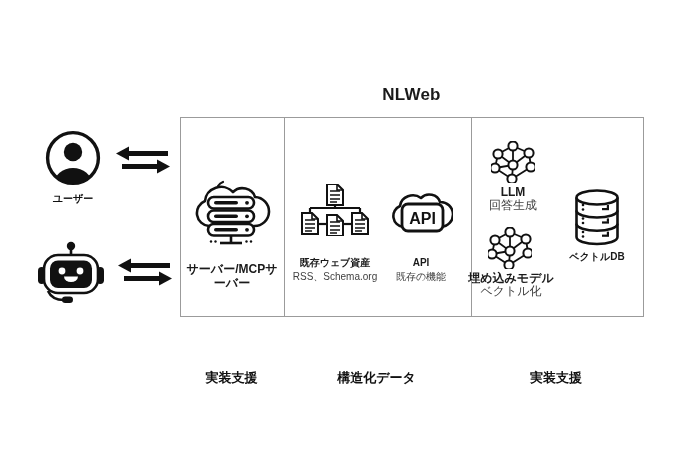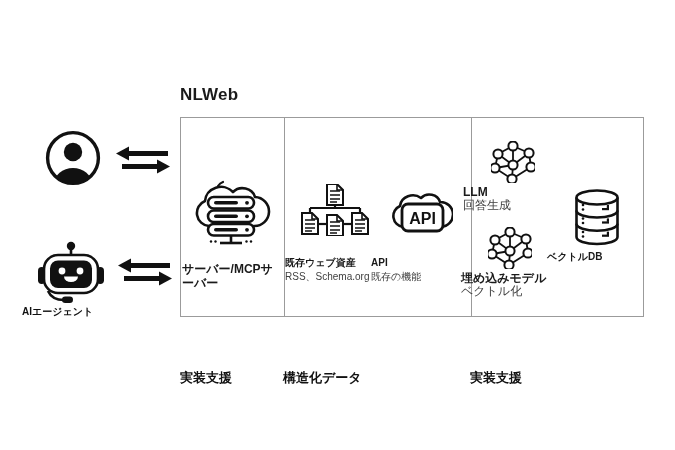--- a/index.html
+++ b/index.html
@@ -1,21 +1,21 @@
 <!DOCTYPE html>
 <html><head>
 <meta charset="utf-8">
 <style>
   html,body{margin:0;padding:0;background:#fff;}
   #canvas{
     position:relative;width:675px;height:450px;background:#fff;overflow:hidden;
     font-family:"Liberation Sans","DejaVu Sans",sans-serif;color:#1a1a1a;
   }
   .abs{position:absolute;}
-  .ctr{text-align:left;}
+  .ctr{text-align:center;}
   #diagram-title{left:180px;top:85px;width:463px;font-size:17px;font-weight:bold;letter-spacing:.2px;}
   #main-box{left:180px;top:117px;width:462px;height:198px;border:1px solid #9b9b9b;background:#fff;}
   .divider{position:absolute;top:0;width:1px;height:198px;background:#9b9b9b;}
   .name-label{font-weight:bold;font-size:10px;color:#1a1a1a;line-height:1.2;}
   .sub-label{font-size:10px;color:#3f3f3f;line-height:1.2;}
   .small{font-size:12px;}
   .caption{font-weight:bold;font-size:13px;color:#111;margin-top:48px;}
   .actor-label{font-weight:bold;font-size:10px;color:#111;}
   svg{display:block;}
 </style>
@@ -33,20 +33,21 @@
             <circle cx="29" cy="29" r="25.4"></circle>
           </clipPath>
         </defs>
       <circle cx="29" cy="29" r="25.4" fill="#fff" stroke="#111" stroke-width="3.4"></circle>
       <g clip-path="url(#uclip)">
         <circle cx="29" cy="23" r="9.2" fill="#111"></circle>
         <path d="M10 55 a19 16 0 0 1 38 0 Z" fill="#111"></path>
       </g>
     </svg>
   </div>
+  <div class="abs ctr actor-label" style="left:23px;top:192px;width:100px;">ユーザー</div>
 
   <div class="abs" style="left:116px;top:146px;">
     <svg width="54" height="28" viewBox="0 0 54 28">
       <g fill="#111">
         <rect x="12" y="5" width="40" height="5"></rect>
         <polygon points="13,0.5 13,14.5 0,7.5"></polygon>
         <rect x="6" y="18" width="36" height="5"></rect>
         <polygon points="41,13.5 41,27.5 54,20.5"></polygon>
       </g>
     </svg>
@@ -60,21 +61,20 @@
       <rect x="58.5" y="28" width="7.5" height="17" rx="3.7" fill="#111"></rect>
       <rect x="6" y="16" width="54" height="38" rx="14" fill="#fff" stroke="#111" stroke-width="2.6"></rect>
       <rect x="12" y="21.5" width="42" height="27.5" rx="8" fill="#111"></rect>
       <circle cx="24" cy="32" r="3.4" fill="#fff"></circle>
       <circle cx="42" cy="32" r="3.4" fill="#fff"></circle>
       <path d="M26 37.5 a7 5.6 0 0 0 14 0 Z" fill="#fff"></path>
       <path d="M10 52 q4 9 16 9" fill="none" stroke="#111" stroke-width="2.6"></path>
       <rect x="24" y="57.5" width="11" height="6.5" rx="3.2" fill="#111"></rect>
     </svg>
   </div>
-  <div class="abs ctr actor-label" style="left:22px;top:305px;width:100px;">AIエージェント</div>
 
   <div class="abs" style="left:118px;top:258px;">
     <svg width="54" height="28" viewBox="0 0 54 28">
       <g fill="#111">
         <rect x="12" y="5" width="40" height="5"></rect>
         <polygon points="13,0.5 13,14.5 0,7.5"></polygon>
         <rect x="6" y="18" width="36" height="5"></rect>
         <polygon points="41,13.5 41,27.5 54,20.5"></polygon>
       </g>
     </svg>

